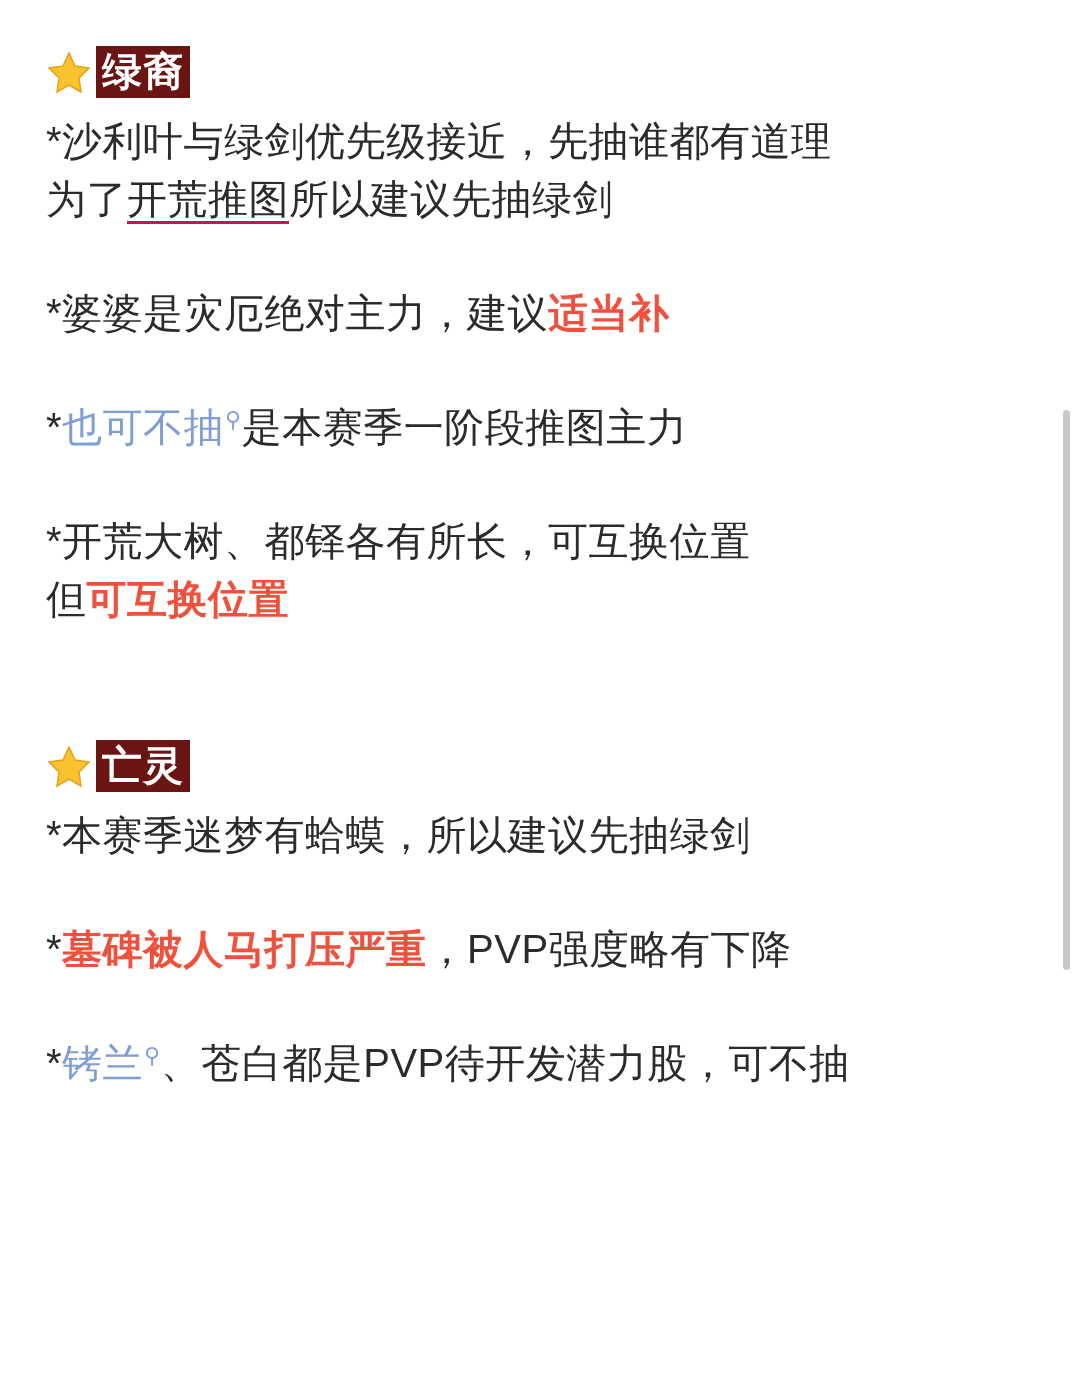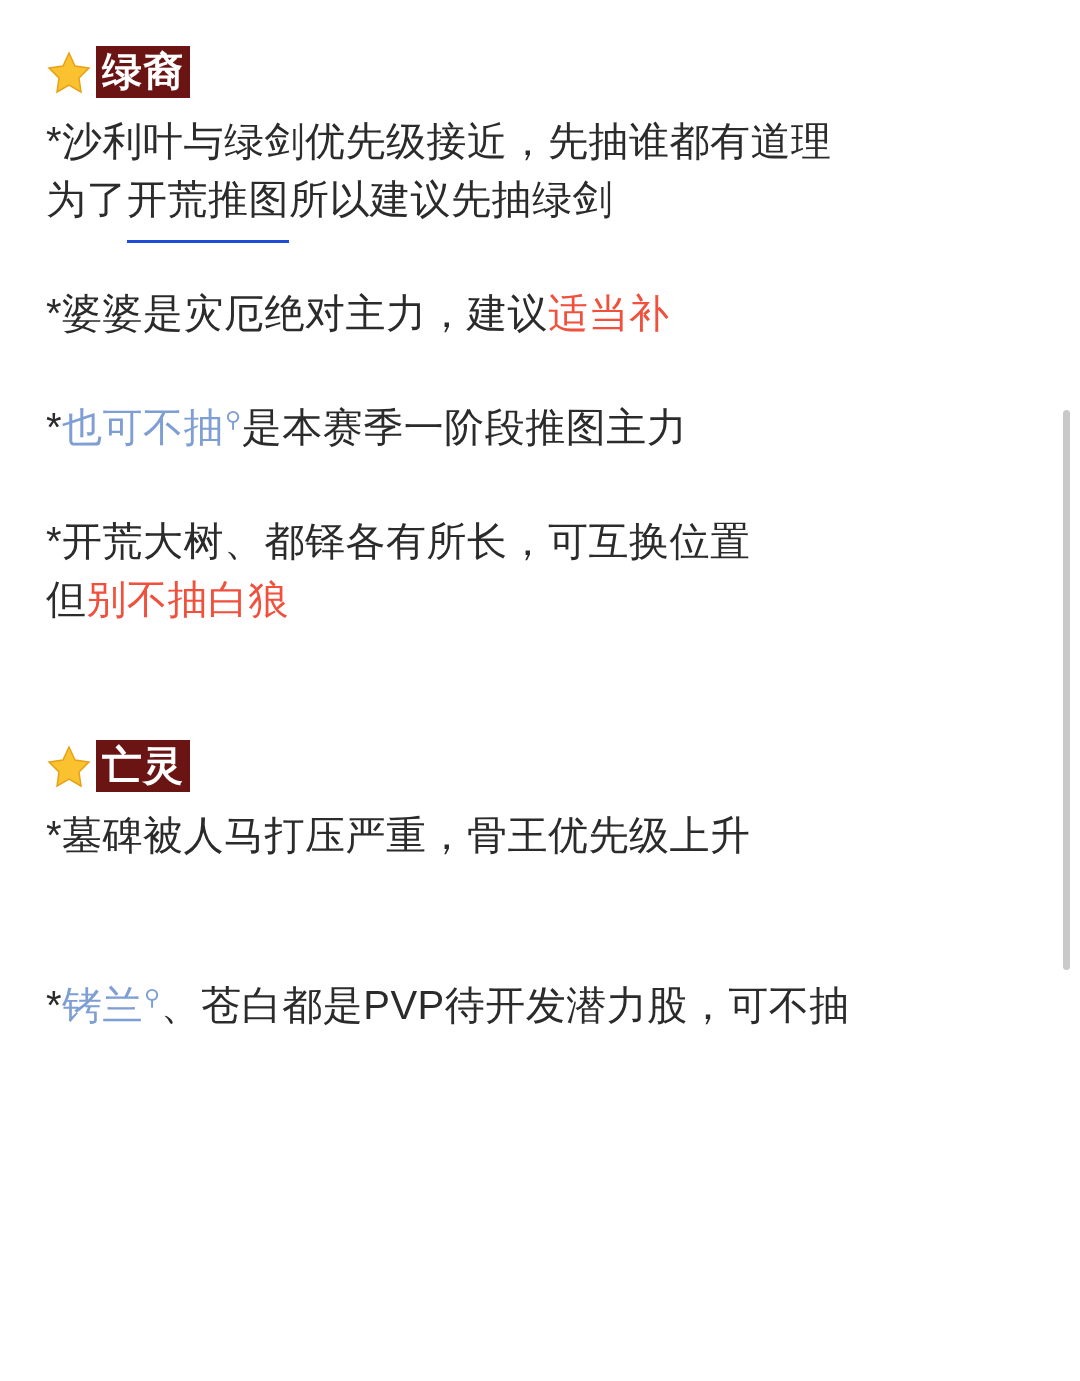--- a/index.html
+++ b/index.html
@@ -55,28 +55,28 @@
     color: #2b2b2b;
     white-space: nowrap;
     letter-spacing: 0.5px;
   }
   .para {
     margin-bottom: 0;
   }
   .gap-lg { height: 56px; }
   .red {
     color: #f0503c;
-    font-weight: normal;
+    font-weight: bold;
   }
   .link {
     color: #7f9fd4;
   }
   .underline {
-    border-bottom: 3px solid #1d4ed8;
-    padding-bottom: 19px;
+    border-bottom: 3px solid #be185d;
+    padding-bottom: 0;
   }
   .mag {
     font-size: 22px;
     vertical-align: super;
     color: #7f9fd4;
     margin-left: 1px;
   }
   .scrollbar-track {
     position: absolute;
     right: 10px;
@@ -121,45 +121,48 @@
     <div class="gap-lg"></div>
 
     <div class="para">
       <div class="line"><span>*</span><span class="link">也可不抽</span><span class="mag">⚲</span><span>是本赛季一阶段推图主力</span></div>
     </div>
 
     <div class="gap-lg"></div>
 
     <div class="para">
       <div class="line"><span>*开荒大树、都铎各有所长，可互换位置</span></div>
-      <div class="line"><span>但</span><span class="red">别不抽白狼</span></div>
+      <div class="line"><span>但</span><span class="red">可互换位置</span></div>
     </div>
 
     <div class="gap-lg"></div>
 
   </div>
 
   <div class="gap-lg"></div>
 
   <div class="block">
     <div class="heading">
       <span class="star-icon">
         <svg width="46" height="46" viewBox="0 0 46 46">
           <polygon points="23,4 29,17 43,19 33,29 35,43 23,36 11,43 13,29 3,19 17,17" fill="#f9c22e" stroke="#e8a117" stroke-width="1.5"></polygon>
         </svg>
       </span>
       <span class="heading-label">亡灵</span>
     </div>
 
     <div class="para">
-      <div class="line"><span>*墓碑被人马打压严重，骨王优先级上升</span></div>
+      <div class="line"><span>*本赛季迷梦有蛤蟆，所以建议先抽绿剑</span></div>
     </div>
 
     <div class="gap-lg"></div>
 
+    <div class="para">
+      <div class="line"><span>*</span><span class="red">墓碑被人马打压严重</span><span>，PVP强度略有下降</span></div>
+    </div>
 
     <div class="gap-lg"></div>
 
     <div class="para">
       <div class="line"><span>*</span><span class="link">铐兰</span><span class="mag">⚲</span><span>、苍白都是PVP待开发潜力股，可不抽</span></div>
     </div>
   </div>
 
   <div class="scrollbar-track">
     <div class="scrollbar-thumb"></div>

